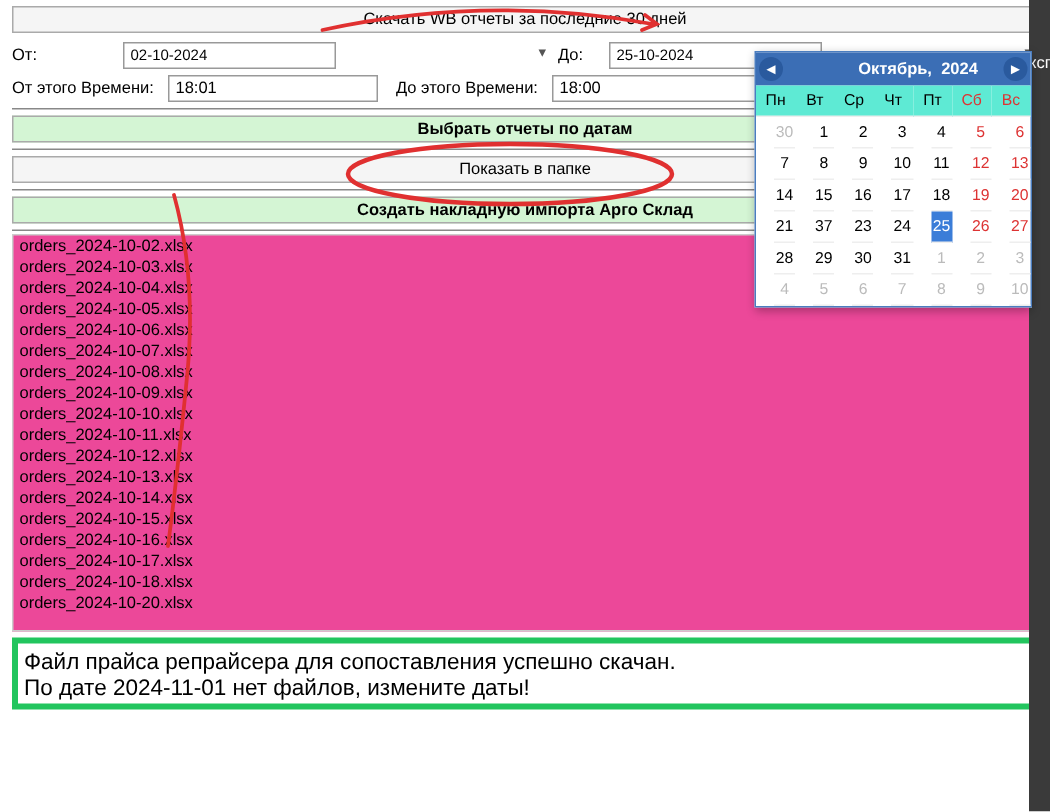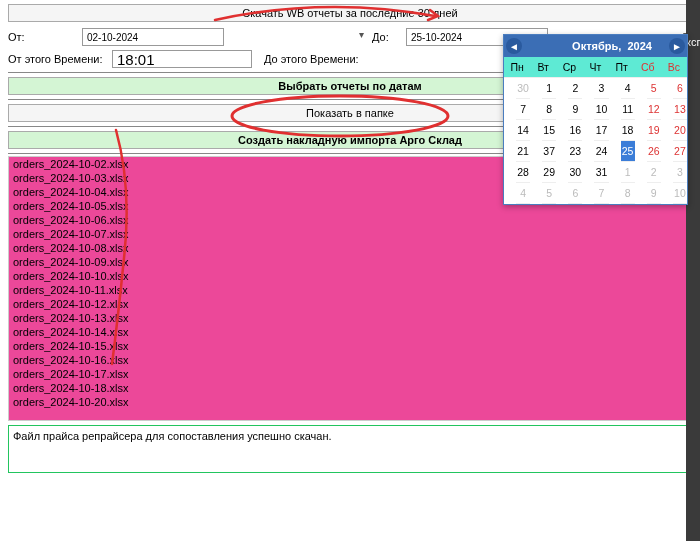--- a/index.html
+++ b/index.html
@@ -8,33 +8,33 @@
 .btn-wide {
   display: block; width: calc(100% - 16px); margin: 4px 8px; padding: 2px 0;
   text-align: center; border: 1px solid #aaa; background: #f5f5f5;
   font-size: 11px; cursor: pointer;
 }
 .btn-green { background: #d4f5d4; font-weight: bold; }
 
 .row { display: flex; align-items: center; padding: 2px 8px; gap: 4px; }
 .lbl { font-size: 11px; width: 70px; }
 .input-date { flex: 1; height: 18px; border: 1px solid #999; font-size: 10px; padding: 0 4px; background: #fff; }
-.input-time { width: 140px; height: 18px; border: 1px solid #999; font-size: 15px; padding: 0 4px; }
+.input-time { width: 140px; height: 18px; border: 1px solid #999; font-size: 11px; padding: 0 4px; }
 .dropdown { position: relative; }
 .dropdown::after { content: "▾"; position: absolute; right: 4px; top: 1px; font-size: 10px; color: #555; }
 
 .file-list {
   margin: 2px 8px; border: 1px solid #ccc; height: 265px; overflow-y: auto;
   background: #ec4899; font-size: 11px;
 }
 .file-item { padding: 1px 4px; white-space: nowrap; }
 
 .log-box {
-  margin: 4px 8px; border: 1px solid #22c55e; height: 48px; padding: 4px;
-  font-size: 11px; background: #fff;
+  margin: 4px 8px; border: 4px solid #22c55e; height: 48px; padding: 4px;
+  font-size: 15px; background: #fff;
 }
 hr.sep { border: none; border-top: 1px solid #888; margin: 2px 8px; }
 
 
 .datepicker {
   position: absolute; top: 34px; left: 503px; width: 185px;
   border: 1px solid #4a7dbf; background: #fff; z-index: 10;
   box-shadow: 0 2px 6px rgba(0,0,0,0.3);
 }
 .dp-header {
@@ -77,20 +77,21 @@
   <span class="lbl">От:</span>
   <div class="dropdown" style="flex:1"><input class="input-date" value="02-10-2024" style=""></div>
   <span class="lbl" style="width:30px">До:</span>
   <div class="dropdown" style="flex:1"><input class="input-date" value="25-10-2024" style=""></div>
 </div>
 
 <div class="row">
   <span class="lbl" style="width:100px">От этого Времени:</span>
   <input class="input-time" value="18:01" style="">
   <span class="lbl" style="width:100px;margin-left:8px">До этого Времени:</span>
+  <input class="input-time" value="18:00" style="">
 </div>
 
 <hr class="sep">
 <button class="btn-wide btn-green">Выбрать отчеты по датам</button>
 <hr class="sep">
 <button class="btn-wide">Показать в папке</button>
 <hr class="sep">
 <button class="btn-wide btn-green">Создать накладную импорта Арго Склад</button>
 <hr class="sep">
 
@@ -110,20 +111,21 @@
     <div class="file-item">orders_2024-10-14.xlsx</div>
     <div class="file-item">orders_2024-10-15.xlsx</div>
     <div class="file-item">orders_2024-10-16.xlsx</div>
     <div class="file-item">orders_2024-10-17.xlsx</div>
     <div class="file-item">orders_2024-10-18.xlsx</div>
     <div class="file-item">orders_2024-10-20.xlsx</div>
   </div>
 
 <div class="log-box">
   <div>Файл прайса репрайсера для сопоставления успешно скачан.</div>
+  <div>По дате 2024-11-01 нет файлов, измените даты!</div>
 </div>
 
 <div class="datepicker">
   <div class="dp-header">
     <span class="dp-nav">◄</span>
     <span class="dp-title">
       <span>Октябрь,</span>&nbsp;&nbsp;<span>2024</span>
     </span>
     <span class="dp-nav">►</span>
   </div>

